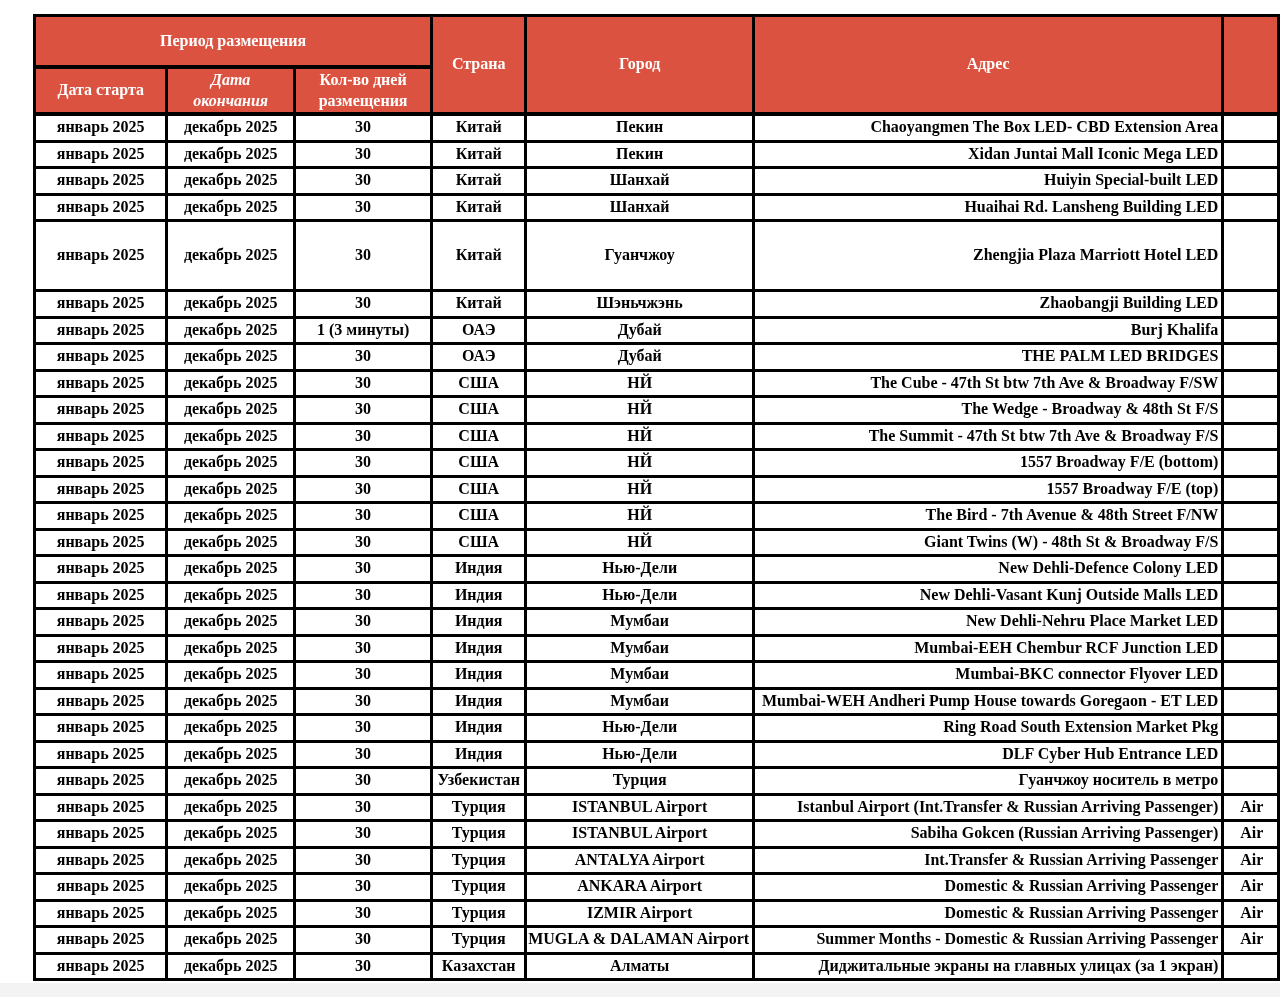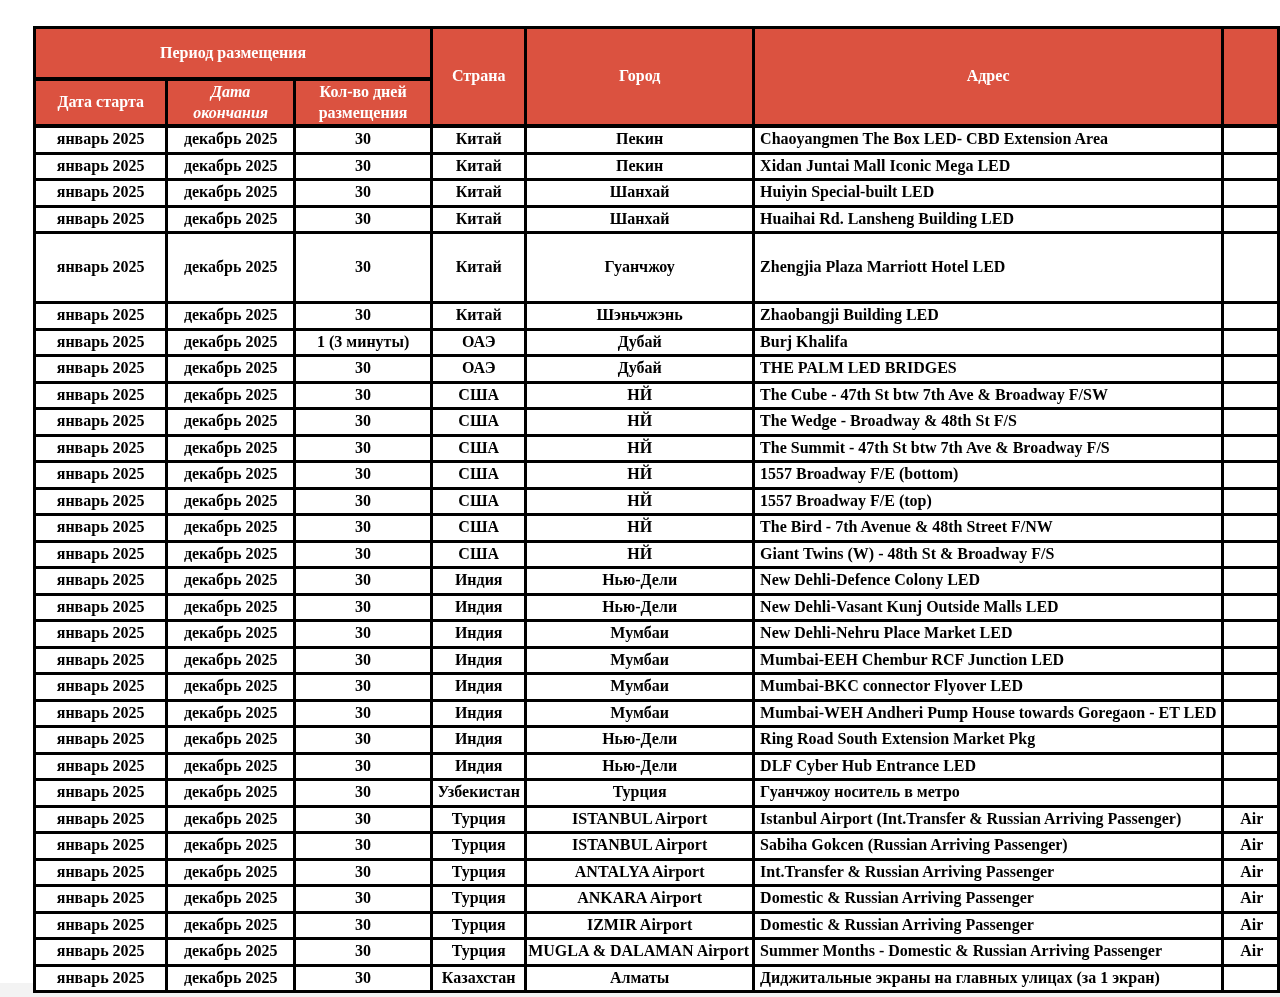--- a/index.html
+++ b/index.html
@@ -15,21 +15,20 @@
     left: 0; top: 983px;
     width: 1280px; height: 14px;
     background: #f3f3f3;
   }
   table.sheet {
     position: absolute;
     left: 33px; top: 14px;
     border-collapse: collapse;
     table-layout: fixed;
     z-index: 1;
-    margin-top: 12px;
   }
   th, td {
     border: 3px solid #000;
     vertical-align: middle;
   }
   th {
     background: #db5240;
     color: #ffffff;
     font-weight: bold;
     font-size: 16px;
@@ -48,21 +47,21 @@
     font-weight: bold;
     font-size: 16px;
     text-align: center;
     height: 23.5px;
     line-height: 1.05;
     padding: 0 3px;
     overflow: hidden;
     white-space: nowrap;
   }
   tr.tall td { height: 67px; }
-  td.c-address { text-align: left; padding-left: 5px; }
+  td.c-address { text-align: right; padding-left: 5px; }
   td.c-extra  { text-align: left; padding-left: 16px; }
   td.c-city.spill { overflow: visible; text-align: left; padding-left: 1px; }
 </style>
 </head>
 <body>
 
 <div class="below-strip"></div>
 
 <table class="sheet">
   <colgroup>

